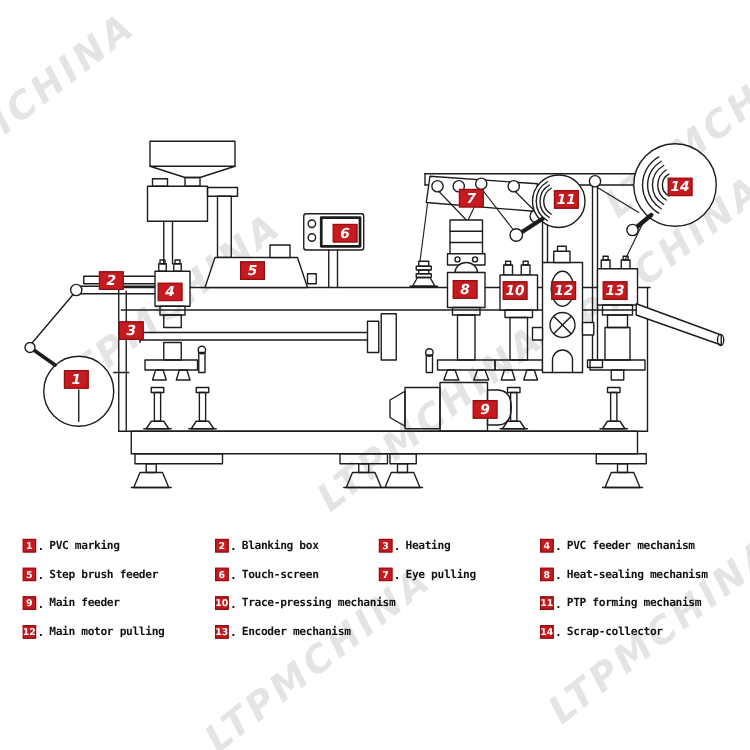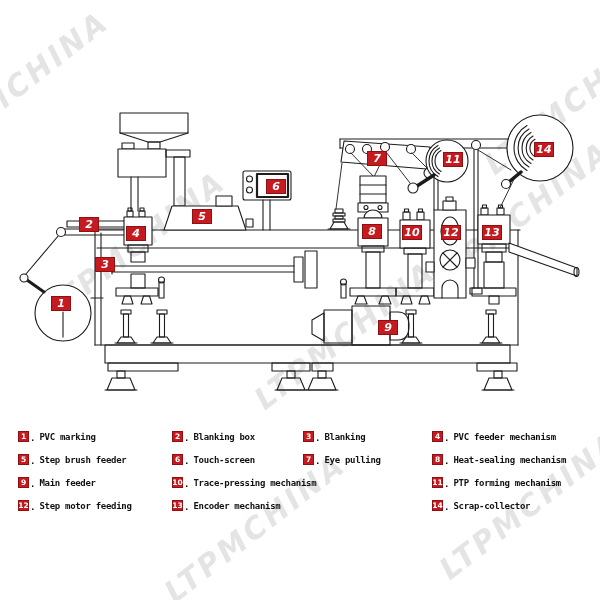--- a/index.html
+++ b/index.html
@@ -309,21 +309,21 @@
         <span class="ltext">PVC marking</span>
     </div>
     <div class="legend-item">
       <span class="lbadge">2</span>
         <span class="ldot">.</span>
         <span class="ltext">Blanking box</span>
     </div>
     <div class="legend-item">
       <span class="lbadge">3</span>
         <span class="ldot">.</span>
-        <span class="ltext">Blanking</span>
+        <span class="ltext">Heating</span>
     </div>
     <div class="legend-item">
       <span class="lbadge">4</span>
         <span class="ldot">.</span>
         <span class="ltext">PVC feeder mechanism</span>
     </div>
     <div class="legend-item">
       <span class="lbadge">5</span>
         <span class="ldot">.</span>
         <span class="ltext">Step brush feeder</span>
@@ -355,21 +355,21 @@
     </div>
     <div class="legend-item"></div>
     <div class="legend-item">
       <span class="lbadge">11</span>
         <span class="ldot">.</span>
         <span class="ltext">PTP forming mechanism</span>
     </div>
     <div class="legend-item">
       <span class="lbadge">12</span>
         <span class="ldot">.</span>
-        <span class="ltext">Step motor feeding</span>
+        <span class="ltext">Main motor pulling</span>
     </div>
     <div class="legend-item">
       <span class="lbadge">13</span>
         <span class="ldot">.</span>
         <span class="ltext">Encoder mechanism</span>
     </div>
     <div class="legend-item"></div>
     <div class="legend-item">
       <span class="lbadge">14</span>
         <span class="ldot">.</span>

